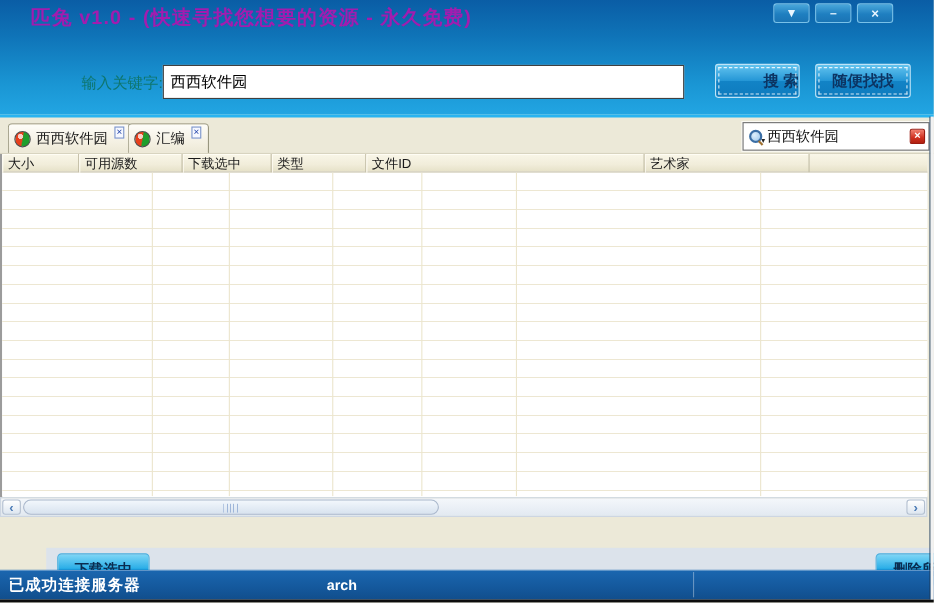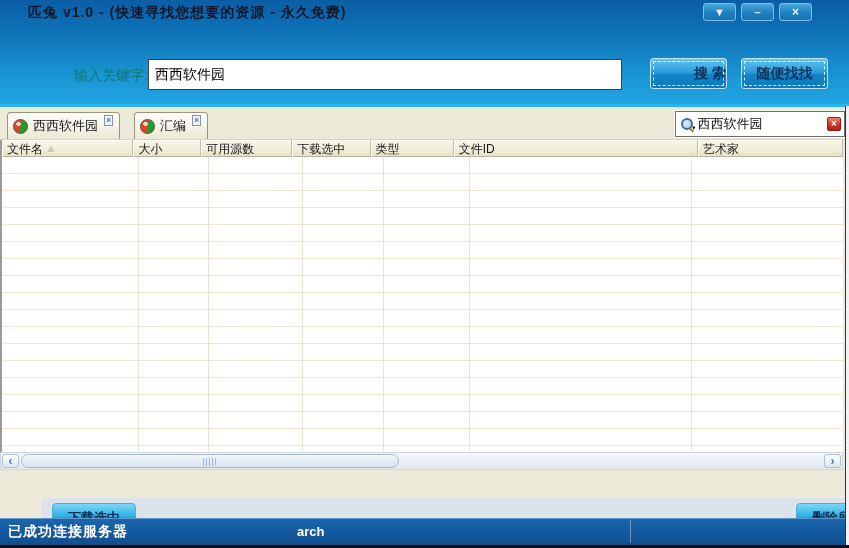--- a/index.html
+++ b/index.html
@@ -4,21 +4,21 @@
 <style>
   * { margin:0; padding:0; box-sizing:border-box; }
   html,body { width:849px; height:548px; font-family:"Liberation Sans",sans-serif; }
   #window { position:relative; width:849px; height:548px; background:#ece9d8; overflow:hidden; }
 
   
   .blue-header { position:absolute; left:0; top:0; width:849px; height:104px;
     background:linear-gradient(180deg,#0a5da5 0%,#0f74b8 32%,#1a96d4 74%,#22a5e2 100%); }
   .cyan-edge { position:absolute; left:0; top:104px; width:849px; height:3px; background:#29b4f0; }
   .titlebar { position:absolute; left:0; top:0; width:849px; height:25px; }
-  .title-text { position:absolute; left:8px; top:4px; font-size:14px; font-weight:bold; color:#0f172a; letter-spacing:1px;padding-left:20px; }
+  .title-text { position:absolute; left:8px; top:4px; font-size:18px; font-weight:bold; color:#a21caf; letter-spacing:1px;padding-left:20px; }
   .win-btn { position:absolute; top:3px; width:33px; height:18px; border:1px solid #79c1e8; border-radius:3px;
     background:linear-gradient(180deg,#4aa7db 0%,#1f7fc0 55%,#1a74b4 100%);
     color:#eaf6ff; font-size:11px; font-weight:bold; text-align:center; line-height:16px; cursor:pointer; }
   .win-btn.menu { right:113px; } .win-btn.min { right:75px; } .win-btn.close { right:37px; font-size:12px; }
 
   
   .kw-label { position:absolute; left:74px; top:67px; color:#0f766e; font-size:14px; }
   .kw-input { position:absolute; left:148px; top:59px; width:474px; height:31px; border:1px solid #404040;
     background:#ffffff; font-size:14px; padding:2px 6px; font-family:"Liberation Sans",sans-serif; }
   .glass-btn { position:absolute; top:58px; height:31px; border:1px solid #bfe4f7; border-radius:3px;
@@ -26,21 +26,21 @@
     color:#0c3462; font-size:14px; font-weight:bold; cursor:pointer;
     outline:1px dashed rgba(255,255,255,.85); outline-offset:-4px; font-family:"Liberation Sans",sans-serif; }
   .btn-search { left:650px; width:77px;text-align:right; } .btn-random { left:741px; width:87px; }
 
   
   .tabstrip { position:absolute; left:0; top:107px; width:849px; height:33px; background:#ece9d8;
     border-bottom:1px solid #d8d4c0; }
   .tab { position:absolute; bottom:0; height:27px; display:flex; align-items:center; gap:5px;
     padding:0 6px 0 5px; border:1px solid #98967f; border-bottom:none; border-radius:4px 4px 0 0;
     background:linear-gradient(180deg,#fefdf9 0%,#f3efe0 70%,#ece8d6 100%); cursor:pointer; }
-  .tab1 { left:7px; } .tab2 { left:116px;margin-left:18px; }
+  .tab1 { left:7px; } .tab2 { left:116px; }
   .globe-icon { width:15px; height:15px; border-radius:50%; border:1px solid #4d4d4d; display:inline-block;
     background:radial-gradient(circle at 35% 30%, rgba(255,255,255,.75) 0 18%, transparent 20%),
                linear-gradient(100deg,#e8401c 0 46%,#1f9e2c 54% 100%); }
   .tab-label { font-size:13px; color:#1a1a1a; }
   .tab-close { font-size:9px; line-height:9px; color:#2244aa; border:1px solid #7b93c9; background:#f6f8ff;
     padding:0 1px; margin:-12px 0 0 1px; cursor:pointer; }
   .filterbox { position:absolute; right:4px; top:4px; width:170px; height:26px; background:#ffffff;
     border:1px solid #6f6f6f; box-shadow:0 0 0 1px #fbfaf4; display:flex; align-items:center; }
   .mag-icon { position:relative; width:13px; height:13px; margin:0 5px 0 4px; display:inline-block; }
   .mag-icon::before { content:""; position:absolute; left:1px; top:0; width:8px; height:8px;
@@ -134,24 +134,20 @@
     <div class="filterbox">
       <span class="mag-icon"></span>
       <span class="mag-caret">▾</span>
       <input class="filter-input" value="西西软件园" style="">
       <span class="filter-close">×</span>
     </div>
   </div>
 
   <div class="table-wrap">
     <div class="thead">
-      <div class="th c0">
-        <span>文件名</span>
-        <span class="sort-asc-icon"></span>
-      </div>
       <div class="th c1">
         <span>大小</span>
       </div>
       <div class="th c2">
         <span>可用源数</span>
       </div>
       <div class="th c3">
         <span>下载选中</span>
       </div>
       <div class="th c4">

